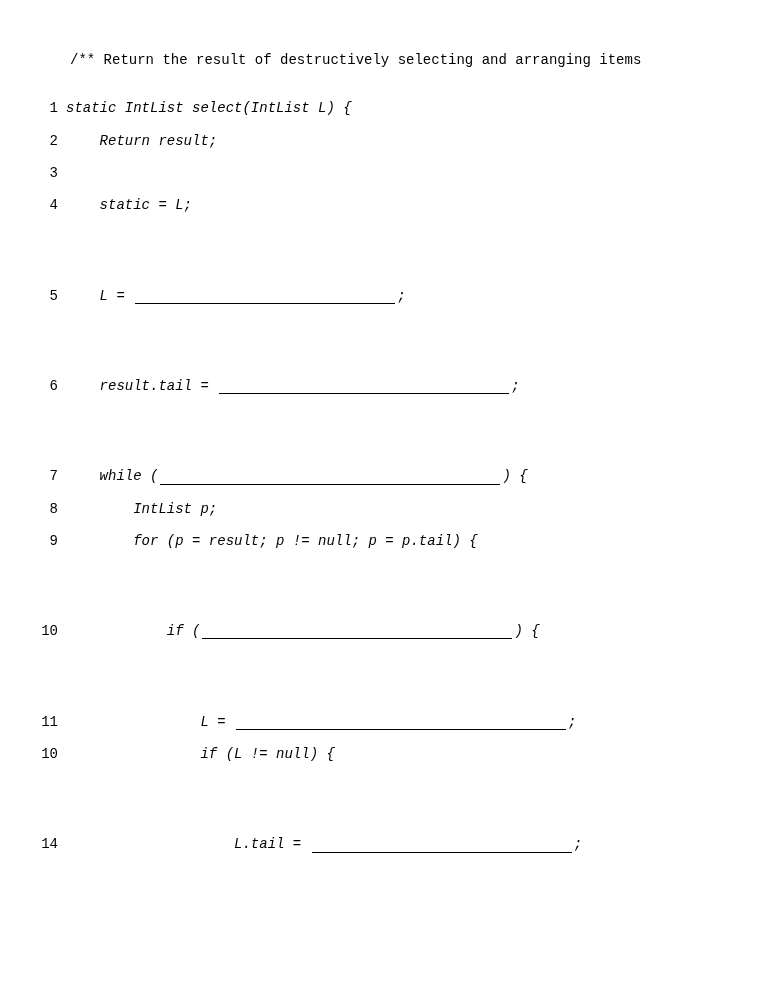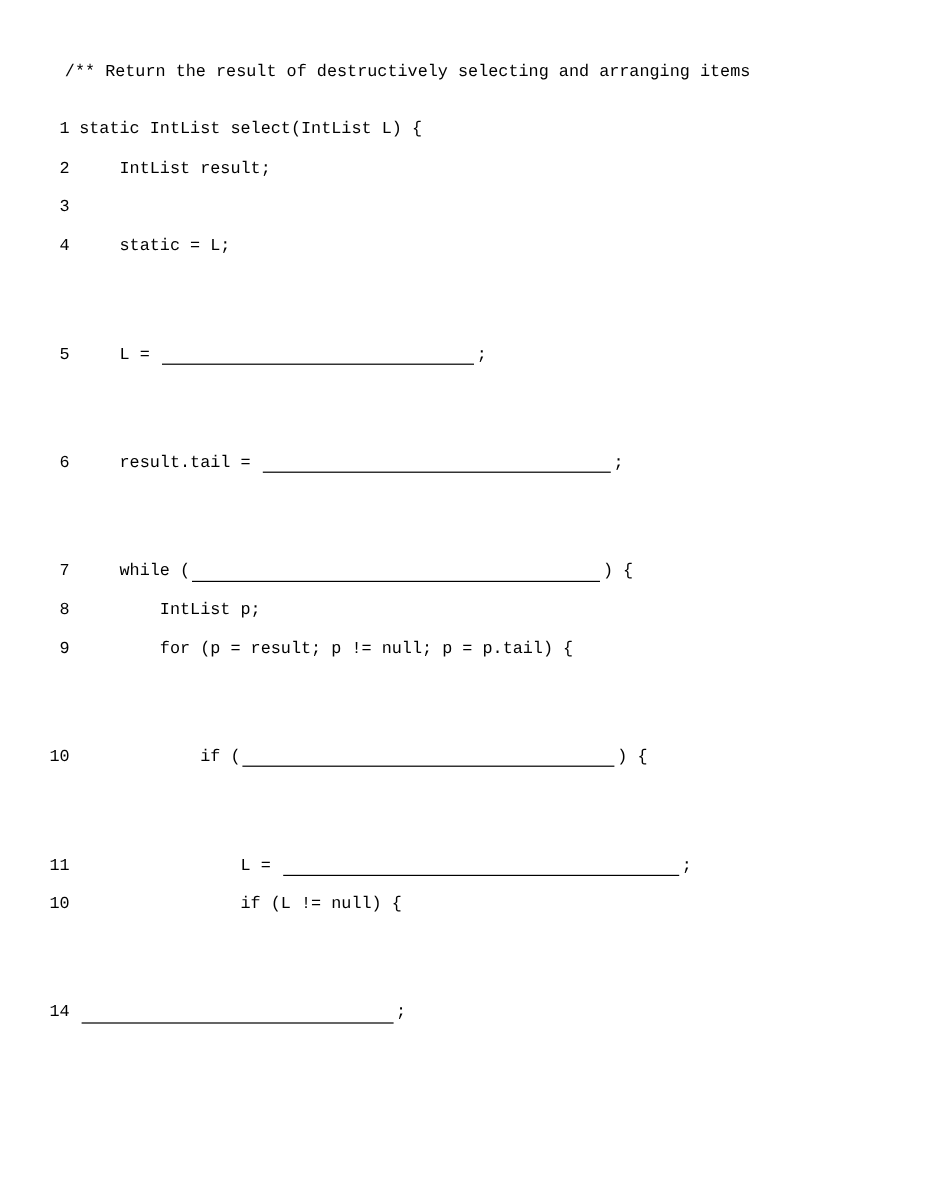--- a/index.html
+++ b/index.html
@@ -8,60 +8,61 @@
       background: white;
       color: black;
       margin: 0;
       padding: 20px 30px;
       line-height: 1.15;
     }
     .code-container {
       white-space: pre;
     }
     .comment-block {
-      margin-left: 24px;
+      margin-left: 40px;
     }
     .line {
       display: flex;
       align-items: flex-end;
       min-height: 16px;
       margin-bottom: 0px;
     }
     .lineno {
       display: inline-block;
       width: 28px;
       text-align: right;
       margin-right: 8px;
       flex-shrink: 0;
     }
     .code {
       white-space: pre;
       display: flex;
       align-items: flex-end;
+      font-style: italic;
     }
     .blank {
       display: inline-block;
       border-bottom: 1.5px solid black;
       height: 14px;
       vertical-align: bottom;
       margin: 0 2px;
     }
     .gap {
       height: 10px;
     }
   </style>
 </head>
 <body>
 
 <div class="code-container">
 
 <div class="comment-block">/** Return the result of destructively selecting and arranging items</div>
 
 <div class="line"><span class="lineno">1</span><span class="code">static IntList select(IntList L) {</span></div>
-<div class="line"><span class="lineno">2</span><span class="code">    IntList result;</span></div>
+<div class="line"><span class="lineno">2</span><span class="code">    Return result;</span></div>
 <div class="line"><span class="lineno">3</span></div>
 <div class="line"><span class="lineno">4</span><span class="code">    static = L;</span></div>
 
 <div class="gap"></div>
 
 <div class="line"><span class="lineno">5</span><span class="code"><span>    L = </span><span class="blank" style="width: 260px;"></span><span>;</span></span></div>
 
 <div class="gap"></div>
 
 <div class="line"><span class="lineno">6</span><span class="code"><span>    result.tail = </span><span class="blank" style="width: 290px;"></span><span>;</span></span></div>
@@ -76,21 +77,21 @@
 
 <div class="line"><span class="lineno">10</span><span class="code"><span>            if (</span><span class="blank" style="width: 310px;"></span><span>) {</span></span></div>
 
 <div class="gap"></div>
 
 <div class="line"><span class="lineno">11</span><span class="code"><span>                L = </span><span class="blank" style="width: 330px;"></span><span>;</span></span></div>
 <div class="line"><span class="lineno">10</span><span class="code">                if (L != null) {</span></div>
 
 <div class="gap"></div>
 
-<div class="line"><span class="lineno">14</span><span class="code"><span class="blank" style="width: 260px;"></span><span>;</span></span></div>
+<div class="line"><span class="lineno">14</span><span class="code"><span>                    L.tail = </span><span class="blank" style="width: 260px;"></span><span>;</span></span></div>
 
 <div class="gap"></div>
 
 
 
 
 
 
 
 

